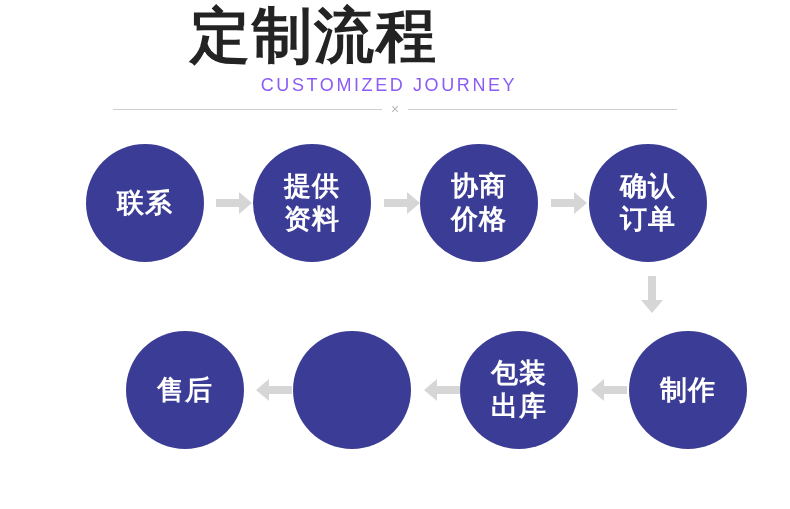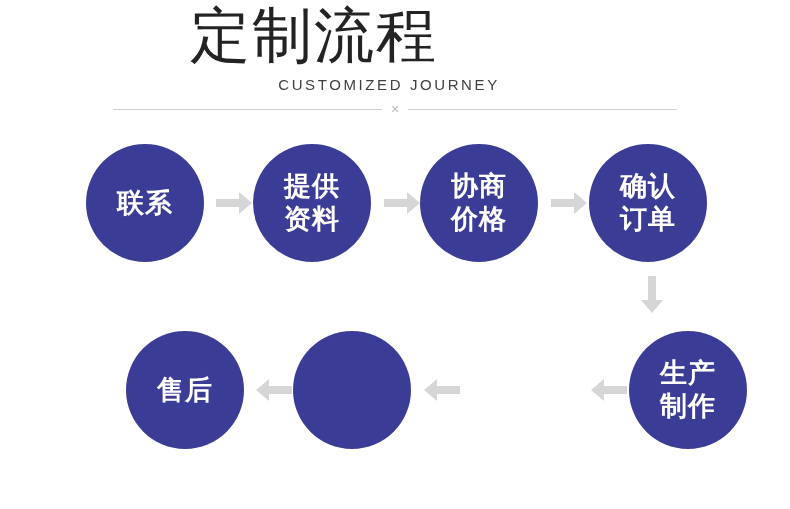--- a/index.html
+++ b/index.html
@@ -27,34 +27,34 @@
     height: 125px;
   }
   .main-title {
     position: absolute;
     left: 0;
     top: 2px;
     width: 628px;
     text-align: center;
     font-size: 60px;
     line-height: 68px;
-    font-weight: normal;
+    font-weight: bold;
     color: #232323;
     letter-spacing: 2px;
   }
   .sub-title {
     position: absolute;
     left: 0;
     top: 76px;
     width: 778px;
     text-align: center;
-    font-size: 15px;
+    font-size: 18px;
     line-height: 18px;
     font-weight: normal;
-    color: #404040;
+    color: #8b5cf6;
     letter-spacing: 2.6px;
   }
   .divider {
     position: absolute;
     left: 113px;
     top: 100px;
     width: 564px;
     height: 18px;
     display: flex;
     align-items: center;
@@ -245,25 +245,28 @@
     </div>
 
     <div class="node pos-1">
     </div>
 
     <div class="arrow-h left arr-1">
       <span class="shaft"></span>
       <span class="head"></span>
     </div>
 
+    <div class="node pos-2">
+      <span class="node-line">包装</span>
+      <span class="node-line">出库</span>
+    </div>
 
     <div class="arrow-h left arr-2">
       <span class="shaft"></span>
       <span class="head"></span>
     </div>
 
     <div class="node pos-3">
-      <span class="node-line">生产</span>
       <span class="node-line">制作</span>
     </div>
   </div>
 
 </div>
 
 </body></html>

